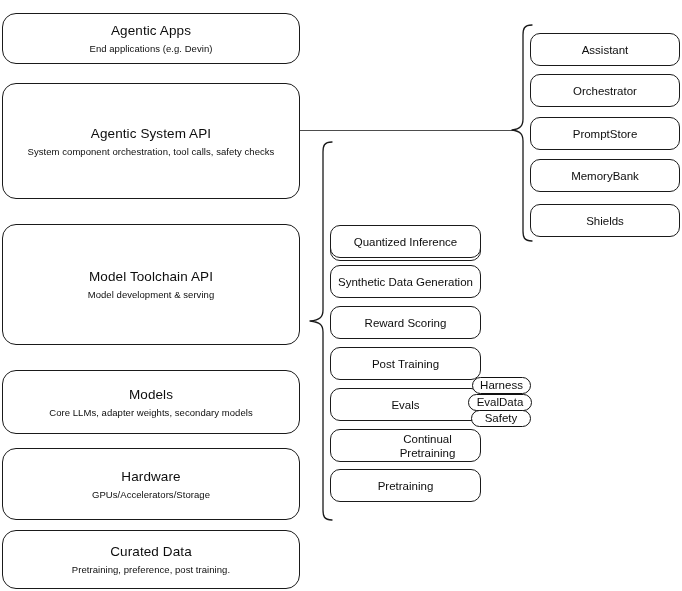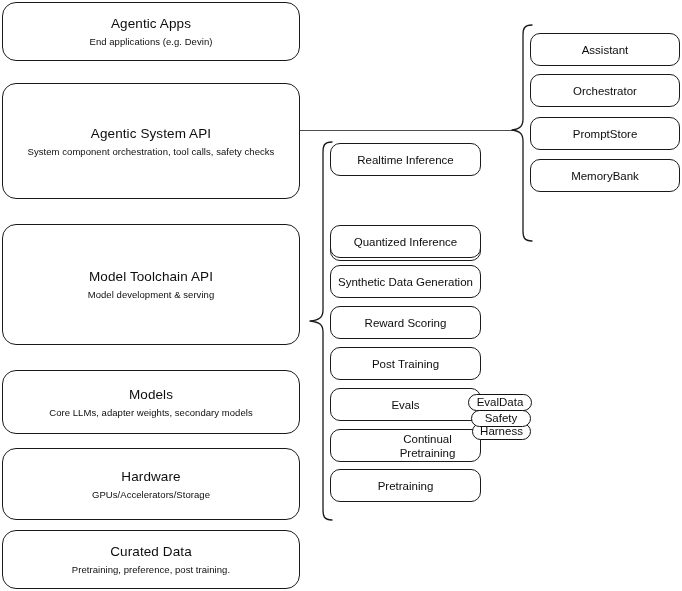--- a/index.html
+++ b/index.html
@@ -103,21 +103,21 @@
   .brace {
     position: absolute;
     overflow: visible;
   }
 </style>
 </head>
 <body>
 
 <div id="canvas">
 
-  <div class="box layer-box" style="top:2px; height:59px;">
+  <div class="box layer-box" style="top:13px; height:51px;">
     <div class="layer-title">Agentic Apps</div>
     <div class="layer-sub">End applications (e.g. Devin)</div>
   </div>
 
   <div class="box layer-box" style="top:83px; height:116px;">
     <div class="layer-title">Agentic System API</div>
     <div class="layer-sub">System component orchestration, tool calls, safety checks</div>
   </div>
 
   <div class="box layer-box" style="top:224px; height:121px;">
@@ -143,23 +143,20 @@
   <div class="connector" style="left:300px; top:130px; width:214px;"></div>
 
   <svg class="brace" style="left:308px; top:140px;" width="26" height="382" viewBox="0 0 26 382">
     <path d="M24 2 C16 2, 15 6, 15 12 L15 170 C15 177, 12 180, 2 181 C12 182, 15 185, 15 192 L15 370 C15 376, 16 380, 24 380" fill="none" stroke="#1a1a1a" stroke-width="1.3" stroke-linecap="round" stroke-linejoin="round"></path>
   </svg>
 
   <svg class="brace" style="left:510px; top:23px;" width="24" height="220" viewBox="0 0 24 220">
     <path d="M22 2 C14 2, 13 6, 13 12 L13 96 C13 103, 10 106, 2 107 C10 108, 13 111, 13 118 L13 208 C13 214, 14 218, 22 218" fill="none" stroke="#1a1a1a" stroke-width="1.3" stroke-linecap="round" stroke-linejoin="round"></path>
   </svg>
 
-  <div class="box mid-box" style="top:143px;">
-    <div class="mid-label">Realtime Inference</div>
-  </div>
   <div class="box mid-box" style="top:184px;margin-top:44px;">
     <div class="mid-label">Batch Inference</div>
   </div>
   <div class="box mid-box" style="top:225px;">
     <div class="mid-label">Quantized Inference</div>
   </div>
   <div class="box mid-box" style="top:265px;">
     <div class="mid-label">Synthetic Data Generation</div>
   </div>
   <div class="box mid-box" style="top:306px;">
@@ -171,21 +168,21 @@
   <div class="box mid-box" style="top:388px;">
     <div class="mid-label">Evals</div>
   </div>
   <div class="box mid-box" style="top:429px;padding-left:44px;">
     <div class="mid-label">Continual Pretraining</div>
   </div>
   <div class="box mid-box" style="top:469px;">
     <div class="mid-label">Pretraining</div>
   </div>
 
-  <div class="pill" style="left:472px; top:377px; width:59px;margin-top:46px;">
+  <div class="pill" style="left:472px; top:377px; width:59px;">
     <span>Harness</span>
   </div>
   <div class="pill" style="left:468px; top:394px; width:64px;">
     <span>EvalData</span>
   </div>
   <div class="pill" style="left:471px; top:410px; width:60px;">
     <span>Safety</span>
   </div>
 
   <div class="box right-box" style="top:33px;">
@@ -193,14 +190,17 @@
   </div>
   <div class="box right-box" style="top:74px;">
     <div class="right-label">Orchestrator</div>
   </div>
   <div class="box right-box" style="top:117px;">
     <div class="right-label">PromptStore</div>
   </div>
   <div class="box right-box" style="top:159px;">
     <div class="right-label">MemoryBank</div>
   </div>
+  <div class="box right-box" style="top:204px;">
+    <div class="right-label">Shields</div>
+  </div>
 
 </div>
 
 </body></html>

